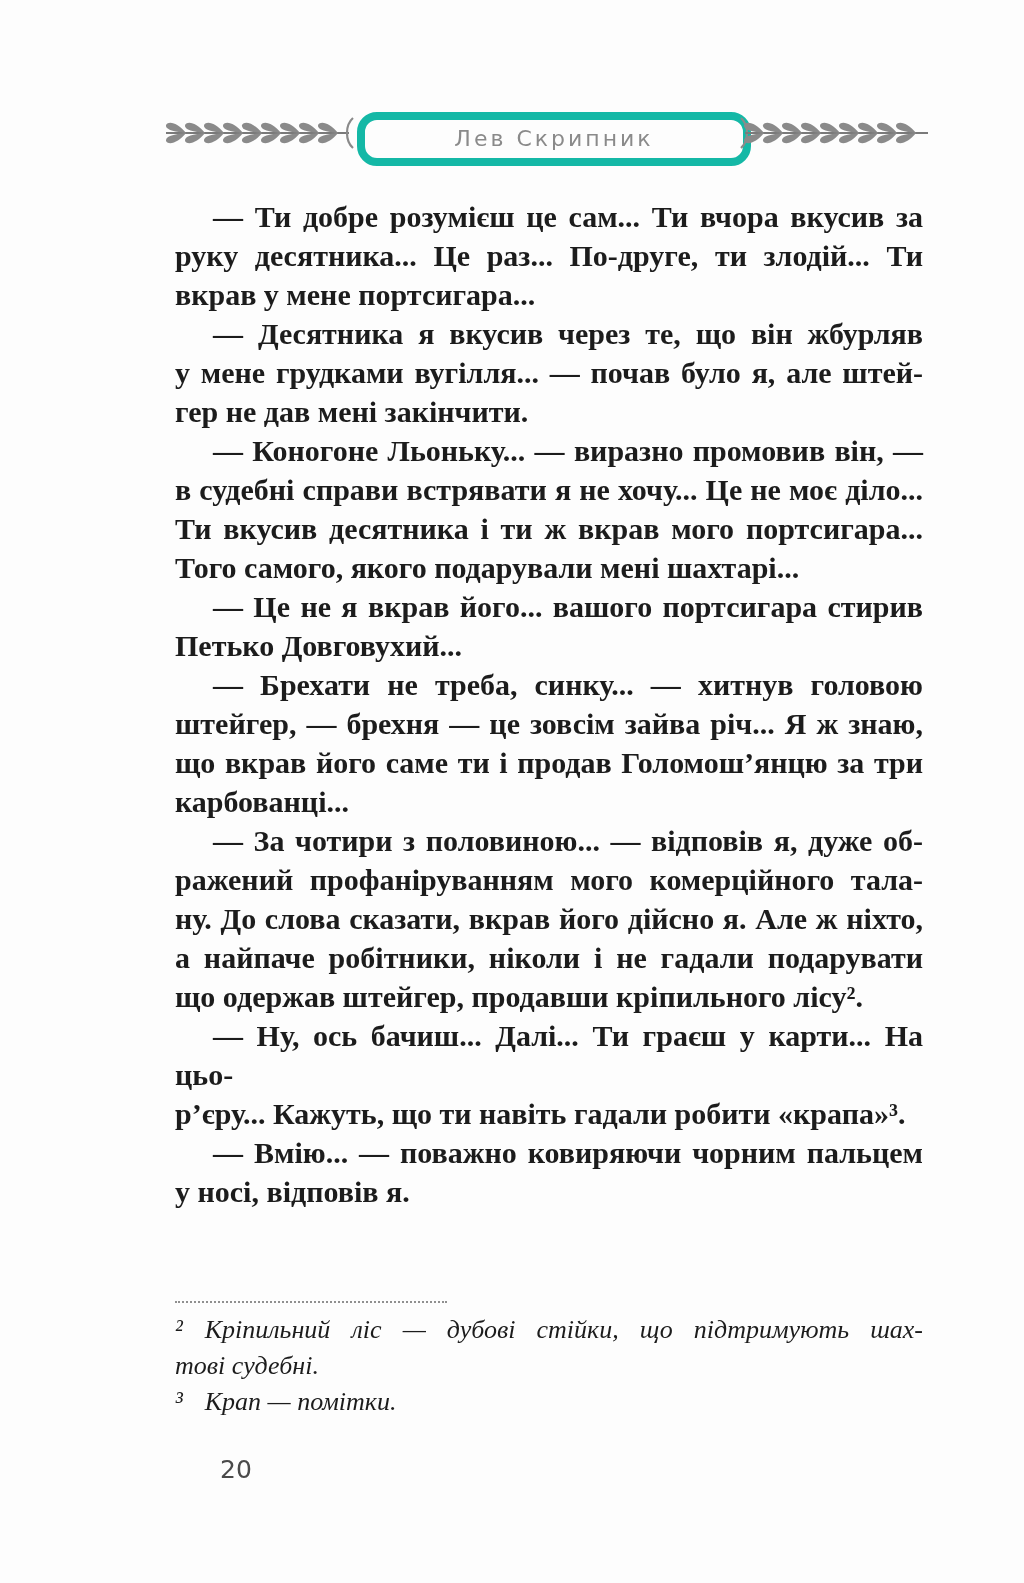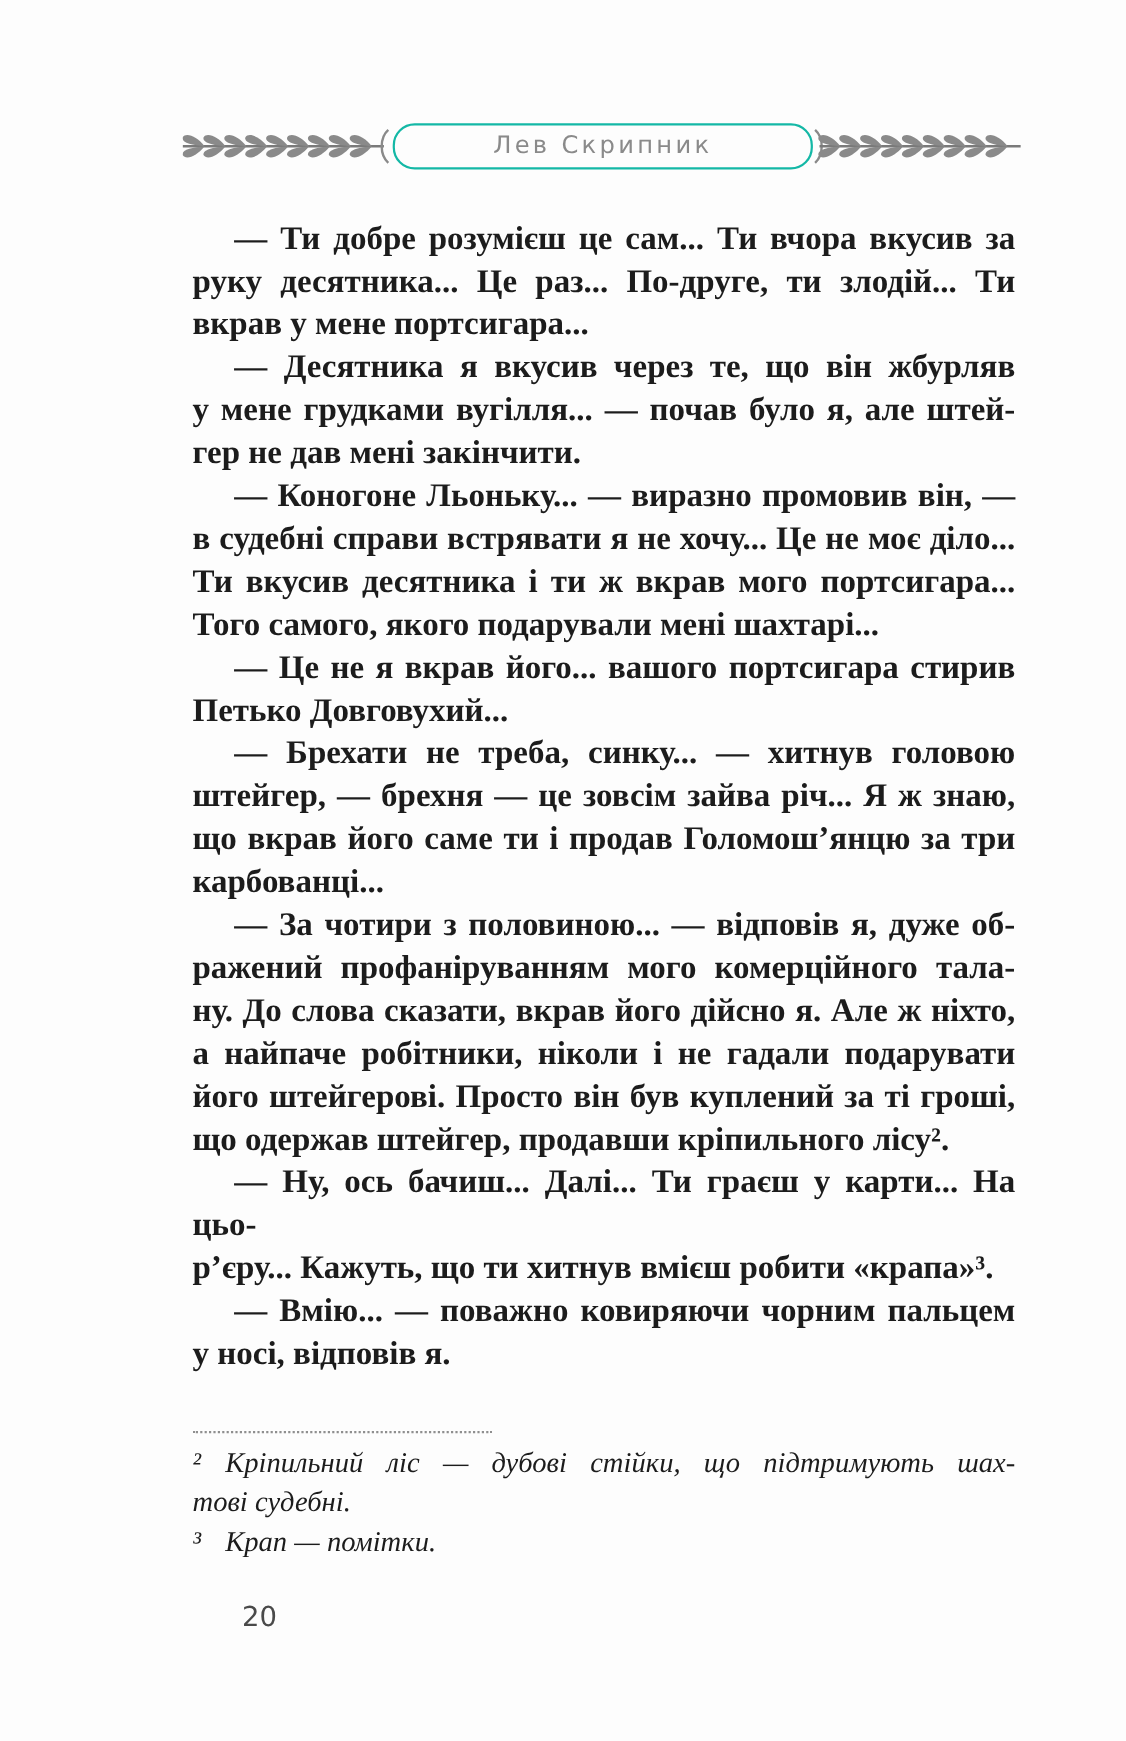--- a/index.html
+++ b/index.html
@@ -14,21 +14,21 @@
     background: #fdfdfd;
     overflow: hidden;
   }
   
   .ornament { position: absolute; top: 111px; }
   .ornament.left  { left: 166px; }
   .ornament.right { left: 738px; }
   .author-box {
     position: absolute; left: 357px; top: 112px;
     width: 378px; height: 38px;
-    border: 2px solid #14b8a6;
+    border: 8px solid #14b8a6;
     border-radius: 20px;
     text-align: center;
     line-height: 38px;
     font-family: "DejaVu Sans", sans-serif;
     font-size: 22px;
     letter-spacing: 3px;
     color: #8a8a8a;
     background: #fdfdfd;
   }
   
@@ -147,27 +147,26 @@
       <div class="ln j">штейгер, — брехня — це зовсім зайва річ... Я ж знаю,</div>
       <div class="ln j">що вкрав його саме ти і продав Голомош’янцю за три</div>
       <div class="ln">карбованці...</div>
     <p></p>
     <p>
       </p>
       <div class="ln j ind">— За чотири з половиною... — відповів я, дуже об-</div>
       <div class="ln j">ражений профаніруванням мого комерційного тала-</div>
       <div class="ln j">ну. До слова сказати, вкрав його дійсно я. Але ж ніхто,</div>
       <div class="ln j">а найпаче робітники, ніколи і не гадали подарувати</div>
-      <div class="ln j">його штейгерові. Просто він був куплений за ті гроші,</div>
       <div class="ln">що одержав штейгер, продавши кріпильного лісу².</div>
     <p></p>
     <p>
       </p>
       <div class="ln j ind">— Ну, ось бачиш... Далі... Ти граєш у карти... На цьо-</div>
-      <div class="ln">р’єру... Кажуть, що ти хитнув вмієш робити «крапа»³.</div>
+      <div class="ln">р’єру... Кажуть, що ти навіть гадали робити «крапа»³.</div>
     <p></p>
     <p>
       </p>
       <div class="ln j ind">— Вмію... — поважно ковиряючи чорним пальцем</div>
       <div class="ln">у носі, відповів я.</div>
     <p></p>
   </main>
 
   <div class="fn-rule"></div>
 

